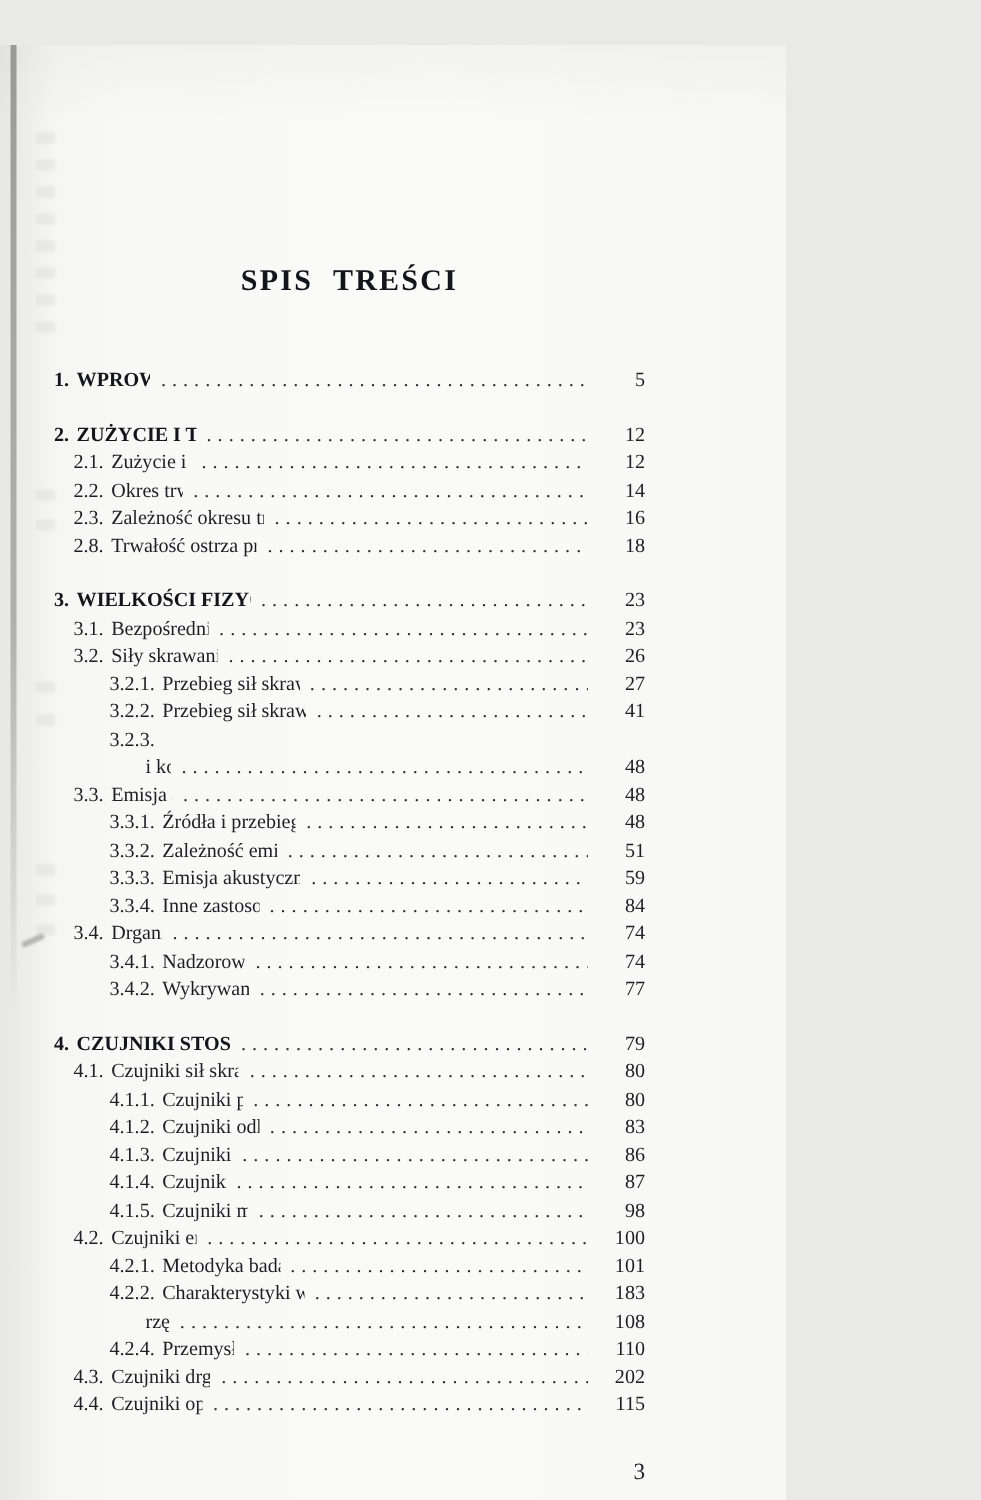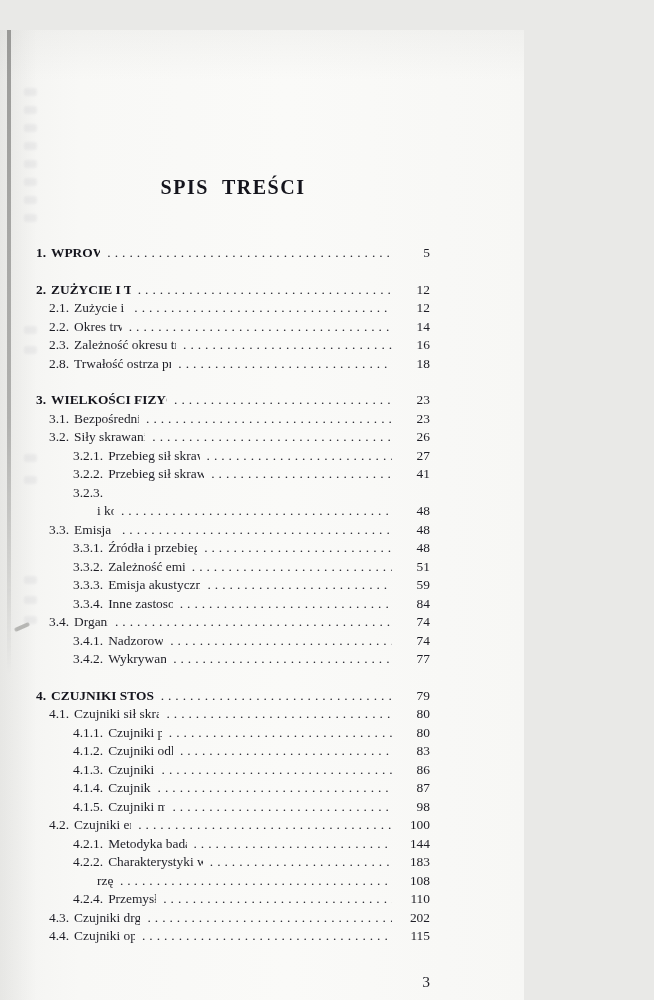--- a/index.html
+++ b/index.html
@@ -299,21 +299,21 @@
           <div class="row lvl2">
             <span class="num">4.2.</span>
             <span class="text">Czujniki emisji akustycznej</span>
             <span class="leader">..........................................................................................</span>
             <span class="pg">100</span>
           </div>
           <div class="row lvl3">
             <span class="num">4.2.1.</span>
             <span class="text">Metodyka badania charakterystyk czujników AE</span>
             <span class="leader">..........................................................................................</span>
-            <span class="pg">144</span>
+            <span class="pg">101</span>
           </div>
           <div class="row lvl3">
             <span class="num">4.2.2.</span>
             <span class="text">Charakterystyki wybranych czujników AE dostępnych w Polsce</span>
             <span class="leader">..........................................................................................</span>
             <span class="pg">183</span>
           </div>
           <div class="row cont">
             <span class="text">rzędzia</span>
             <span class="leader">..........................................................................................</span>

